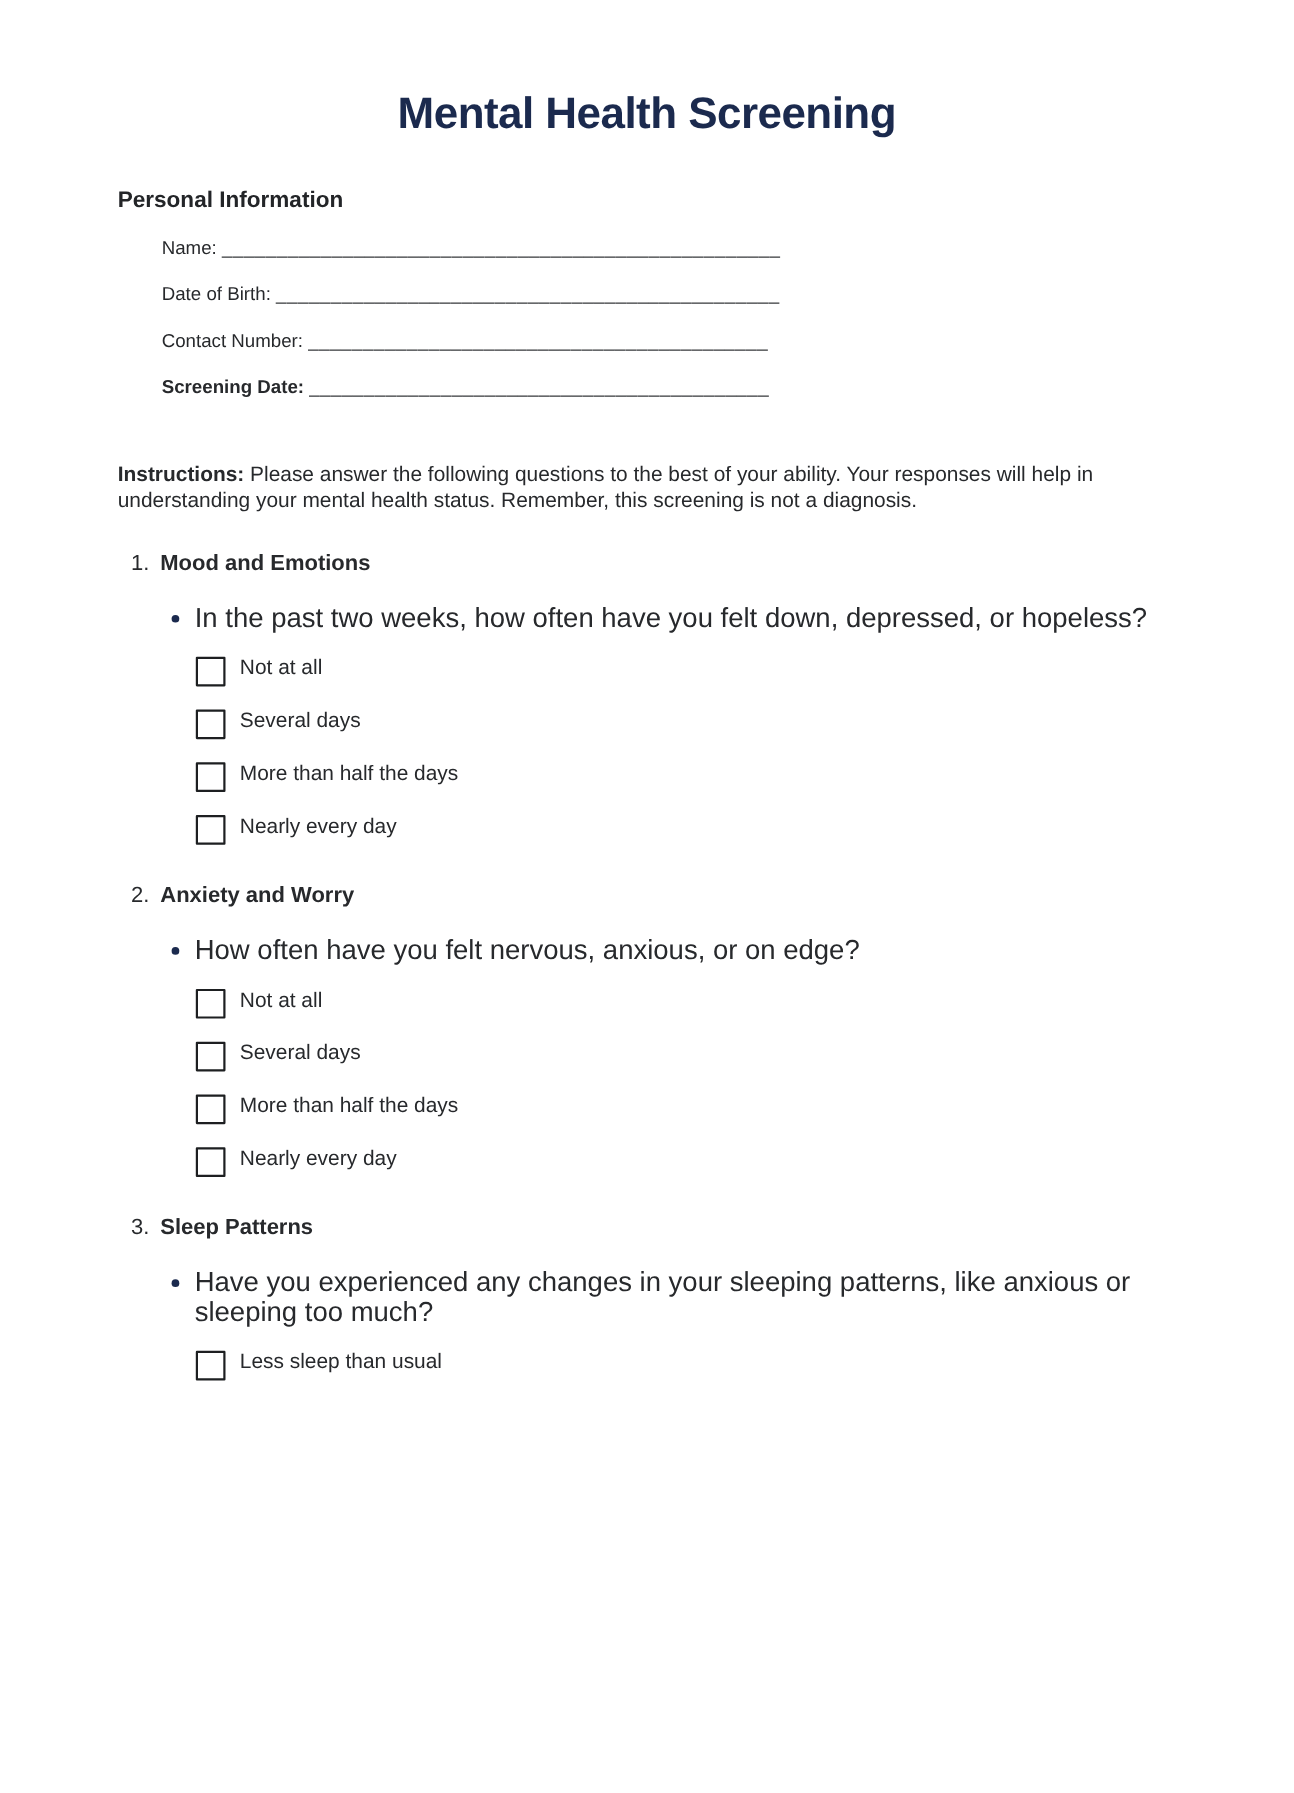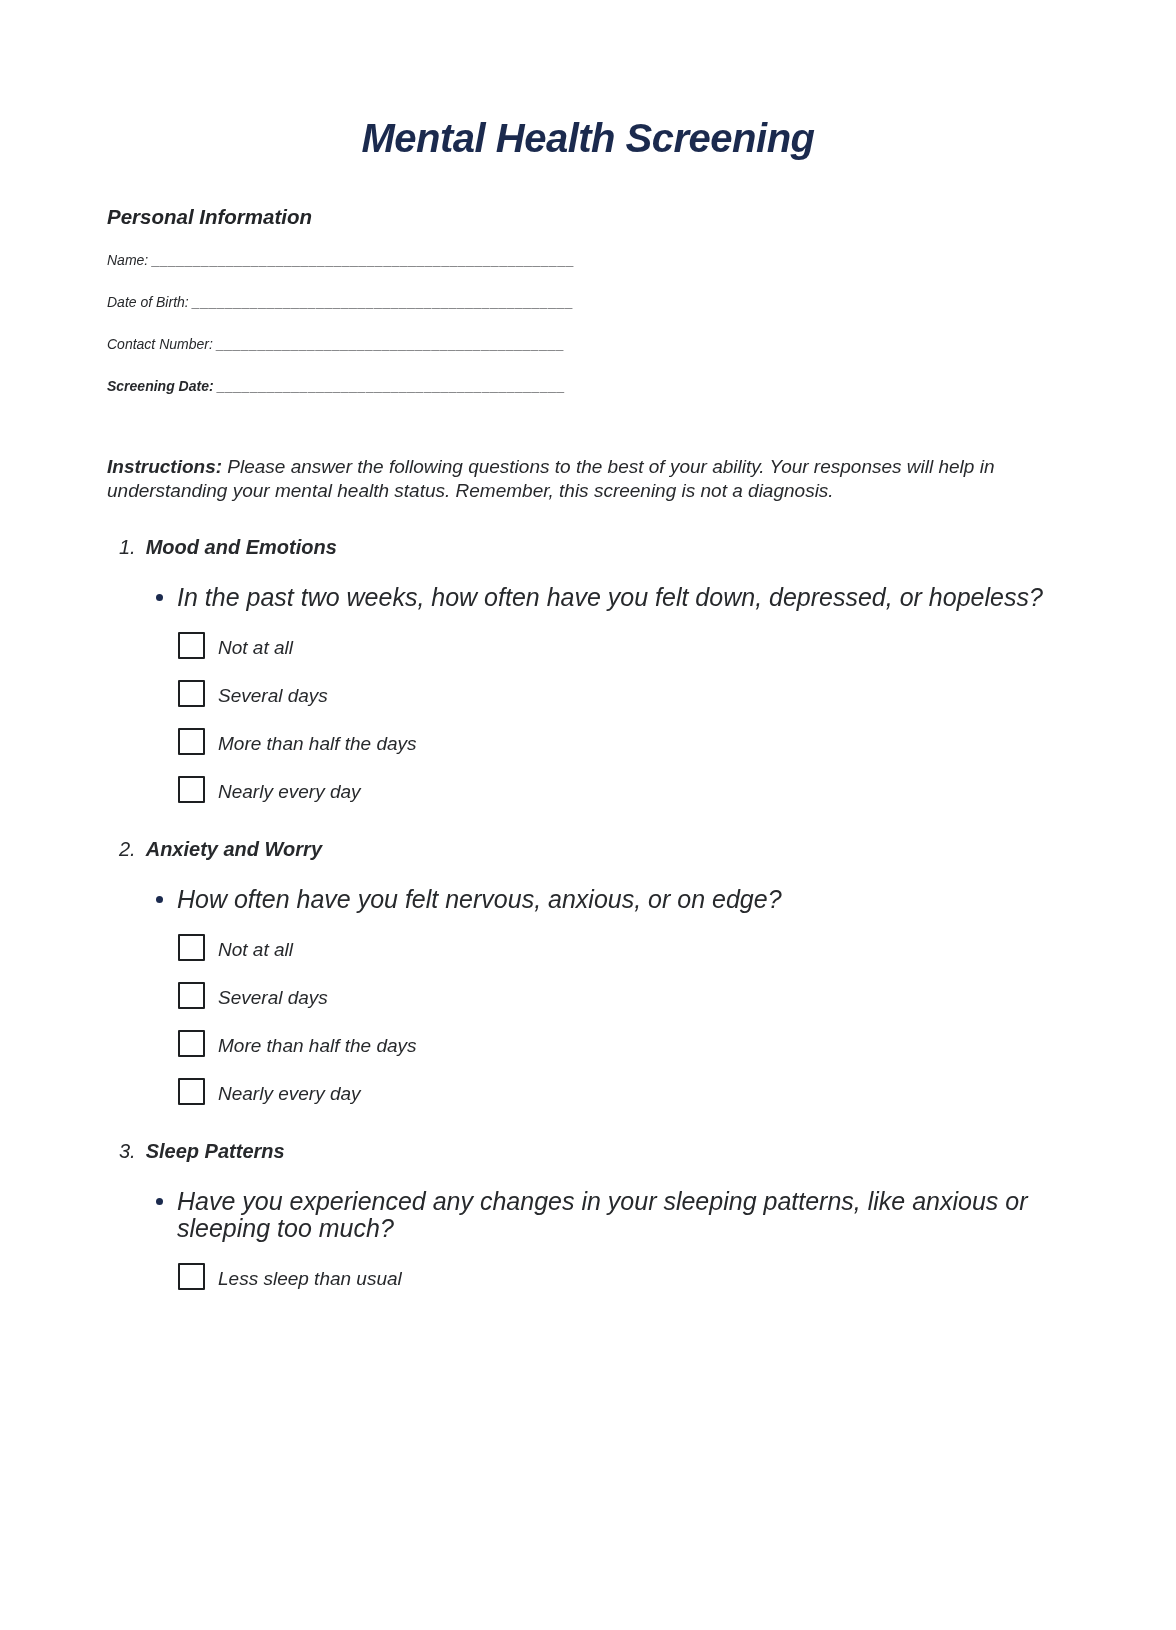--- a/index.html
+++ b/index.html
@@ -7,43 +7,43 @@
   body {
     width: 1176px;
     height: 1630px;
     font-family: "Liberation Sans", sans-serif;
     color: #27292c;
     overflow: hidden;
   }
   .page {
     width: 1176px;
     height: 1630px;
-    padding: 116px 107px 0 107px;
-    font-style: italic;
+    padding: 81px 107px 0 107px;
   }
   .doc-title {
     text-align: center;
     font-size: 40px;
     font-weight: bold;
     color: #1b2a4e;
     letter-spacing: -0.5px;
     margin-bottom: 44px;
   }
   .section-heading {
     font-size: 20.5px;
     font-weight: bold;
     color: #232528;
     margin-bottom: 20px;
   }
   .field-row {
-    font-size: 14px;
+    font-size: 17px;
     line-height: 23px;
     margin-bottom: 19px;
     white-space: nowrap;
     overflow: hidden;
+    margin-left: 40px;
   }
   .field-label { color: #27292c; }
   .field-label.bold { font-weight: bold; }
   .field-line { color: #2b2d30; letter-spacing: 0.5px; }
   .instructions {
     margin-top: 57px;
     font-size: 19px;
     line-height: 23.5px;
     max-width: 905px;
   }
@@ -75,21 +75,21 @@
   .bullet-dot {
     flex: 0 0 auto;
     width: 7px;
     height: 7px;
     border-radius: 50%;
     background: #1b2a4e;
     margin: 10px 14px 0 0;
   }
   .option-row {
     display: flex;
-    align-items: flex-end;
+    align-items: flex-start;
     margin: 21px 0 0 71px;
   }
   .checkbox {
     flex: 0 0 auto;
     width: 27px;
     height: 27px;
     border: 2.5px solid #1d1f21;
     border-radius: 1px;
     background: #ffffff;
     cursor: pointer;

